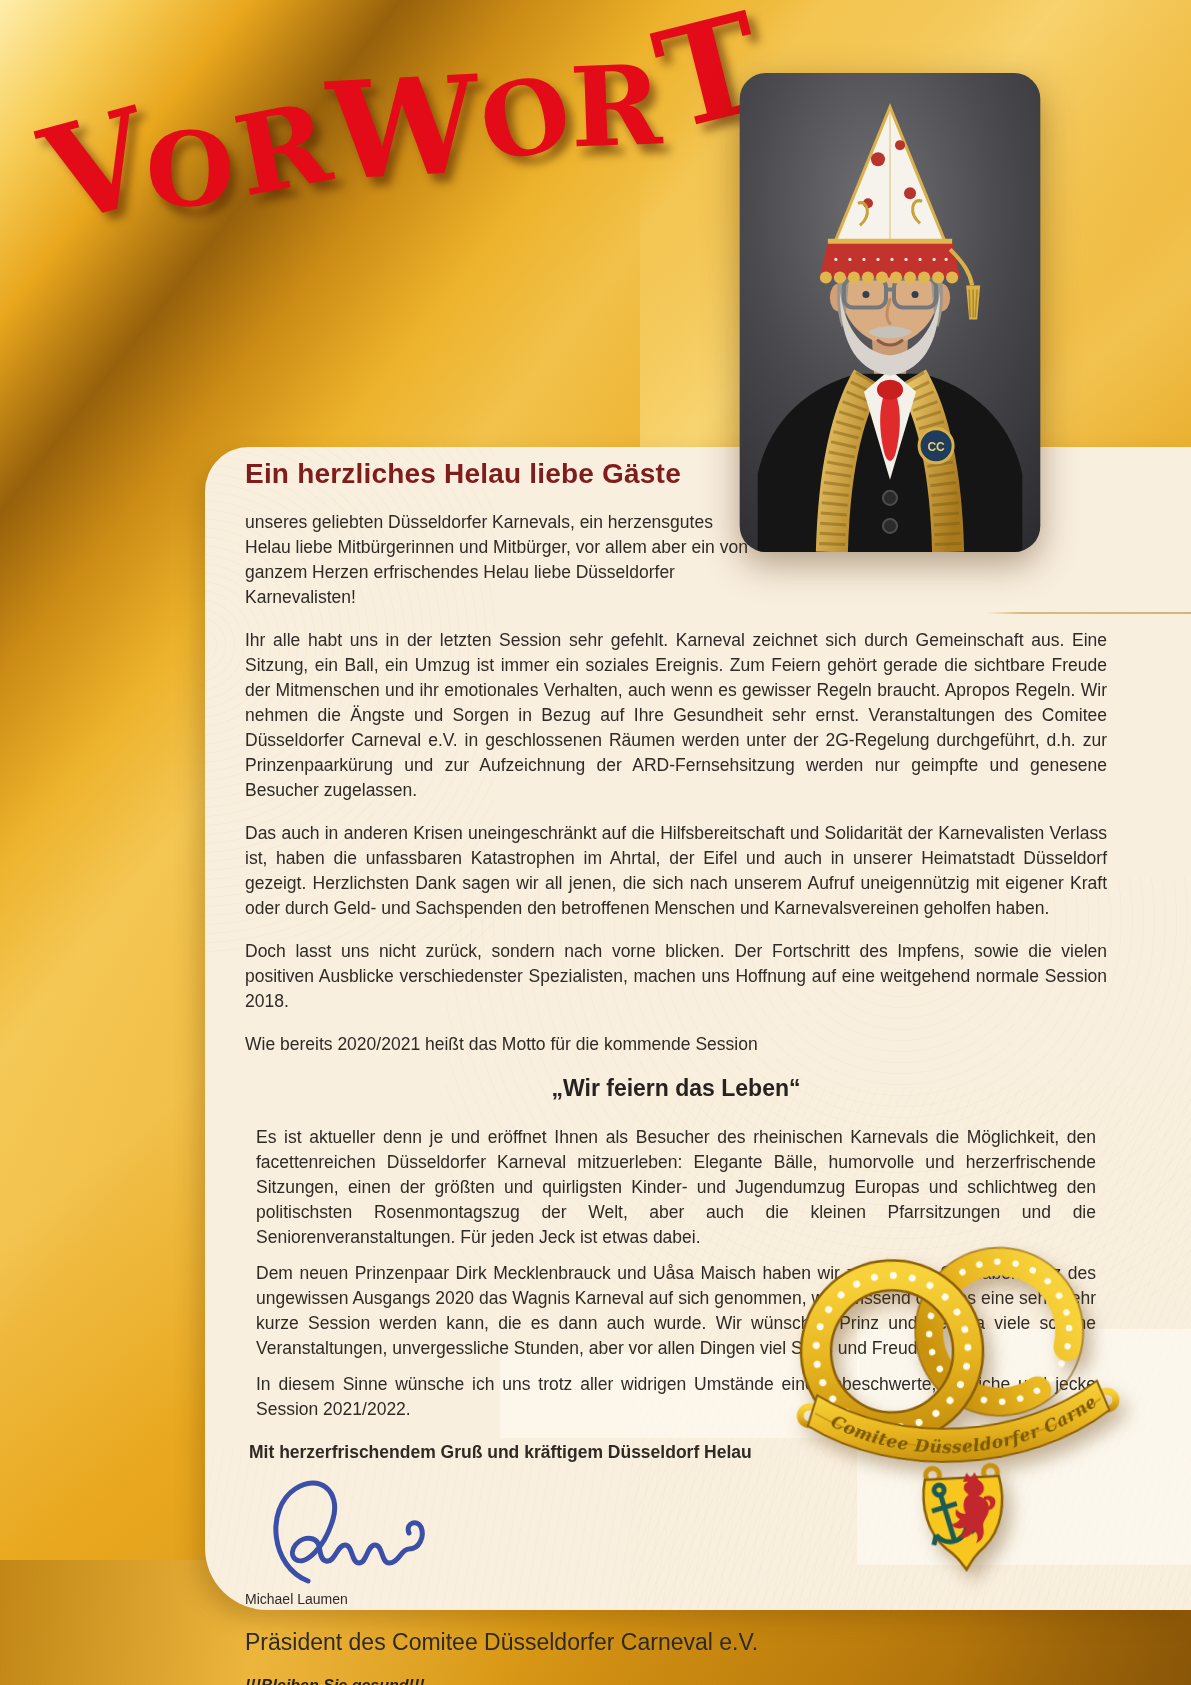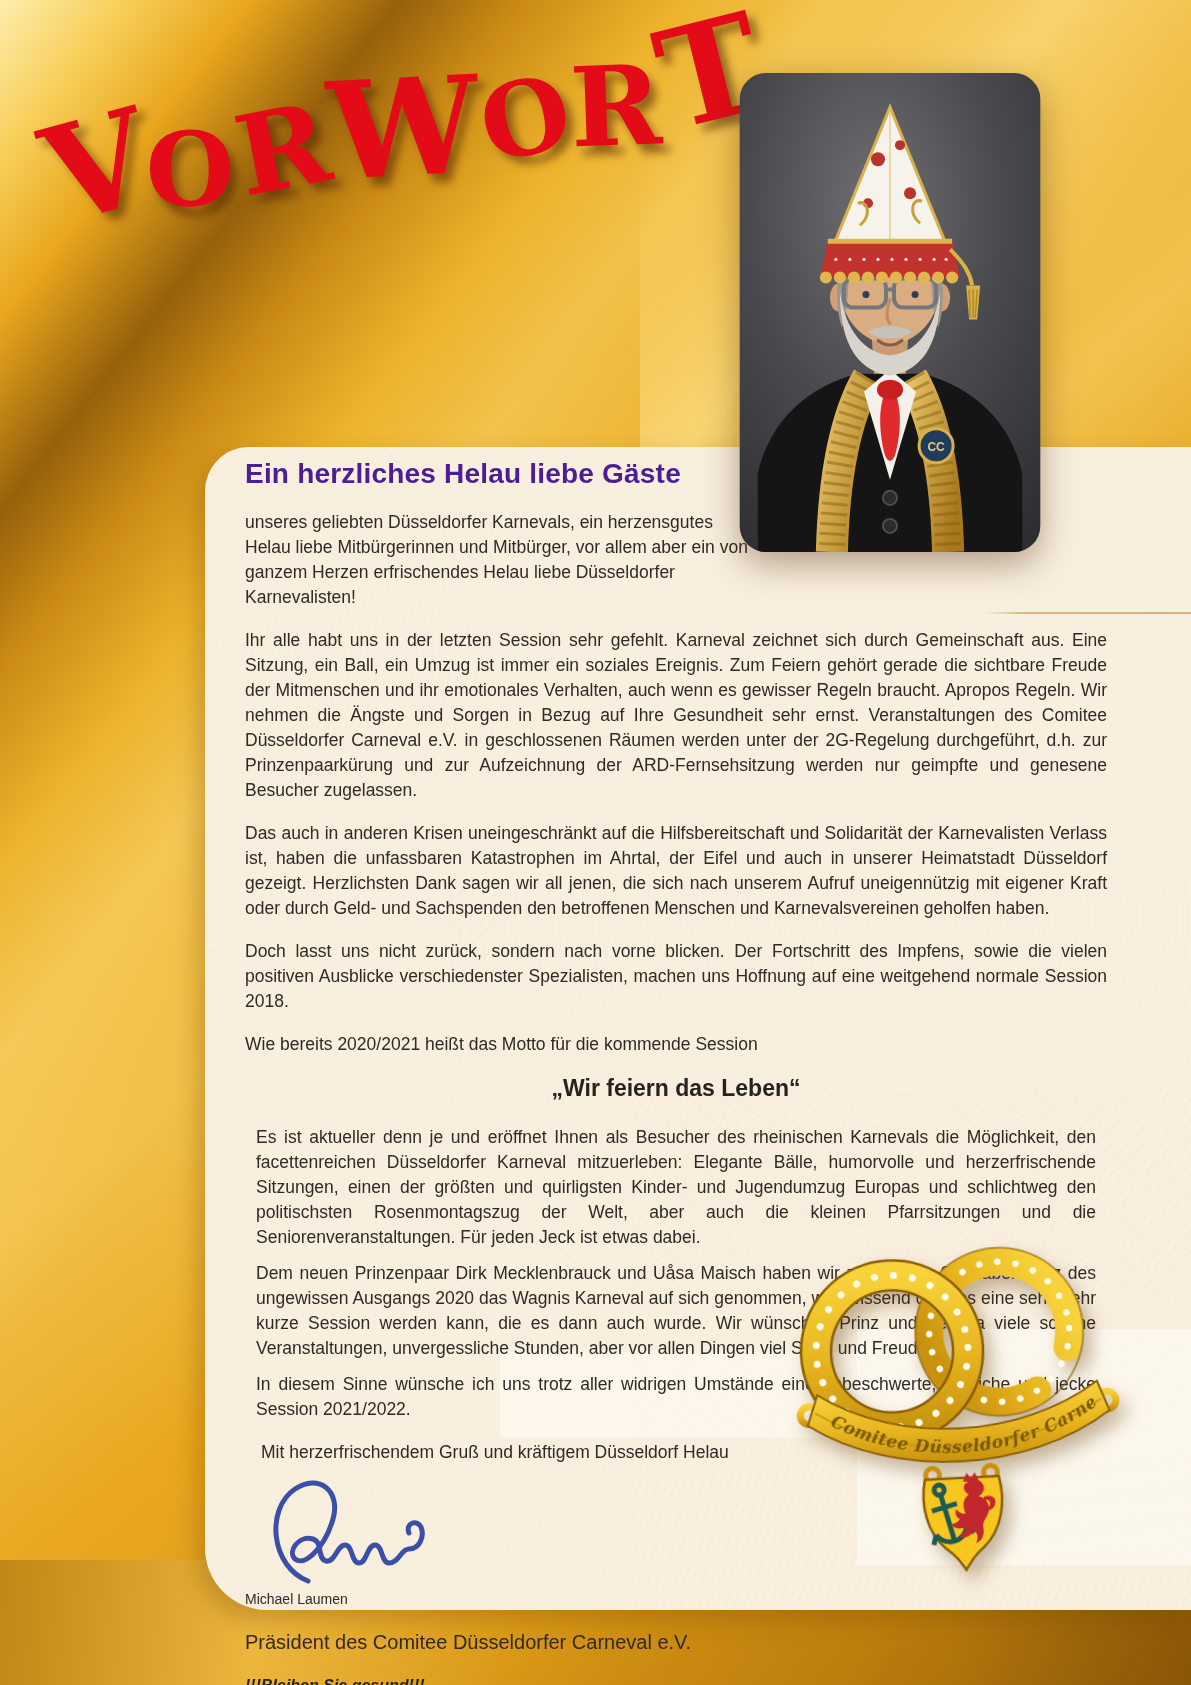--- a/index.html
+++ b/index.html
@@ -80,33 +80,33 @@
     background:linear-gradient(90deg, rgba(190,140,50,0), rgba(190,140,50,.55) 18%, rgba(190,140,50,.6));
   }
 
   
   .content{
     position:absolute;left:245px;top:458px;width:862px;
     color:#2e2a25;font-size:17.5px;line-height:25px;
   }
   .content p{margin:0 0 18px 0;text-align:justify;}
   h1.heading{
-    font-size:28px;line-height:32px;margin:0 0 20px 0;color:#4c1d95;
+    font-size:28px;line-height:32px;margin:0 0 20px 0;color:#7f1d1d;
     letter-spacing:.2px;
   }
   p.lead{width:515px;text-align:left;}
   p.motto{
     text-align:center;font-weight:bold;font-size:23px;margin:19px 0 24px 0;color:#262220;
   }
   p.tight{margin:11px;}
   .group-end{margin-bottom:18px;}
-  p.closing{margin:6px 0 0 16px;text-align:left;}
+  p.closing{margin:6px 0 0 4px;text-align:left;font-weight:bold;}
   .signature{display:block;margin:10px 0 0 8px;}
   .sig-name{margin:-16px 0 0 0;font-size:14px;line-height:24px;}
-  .sig-role{margin:3px 0 0 0;font-size:20px;line-height:26px;}
+  .sig-role{margin:3px 0 0 0;font-size:23px;line-height:26px;}
   .stay{margin:34px 0 0 0;font-weight:bold;font-style:italic;font-size:16px;color:#262220;}
 
   
   .photo{
     position:absolute;left:739px;top:73px;width:302px;height:375px;
     filter:drop-shadow(0 12px 18px rgba(70,35,0,.4));
   }
   .photo svg{display:block;}
 
   

